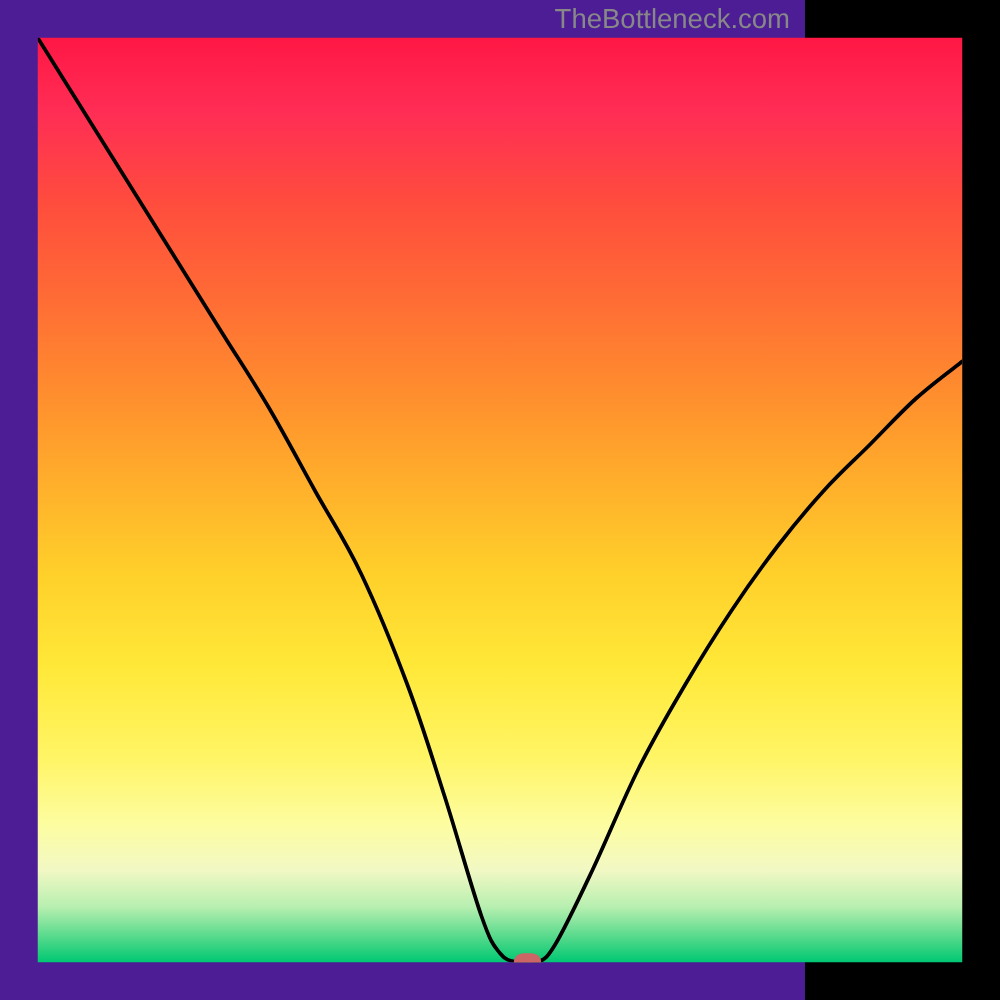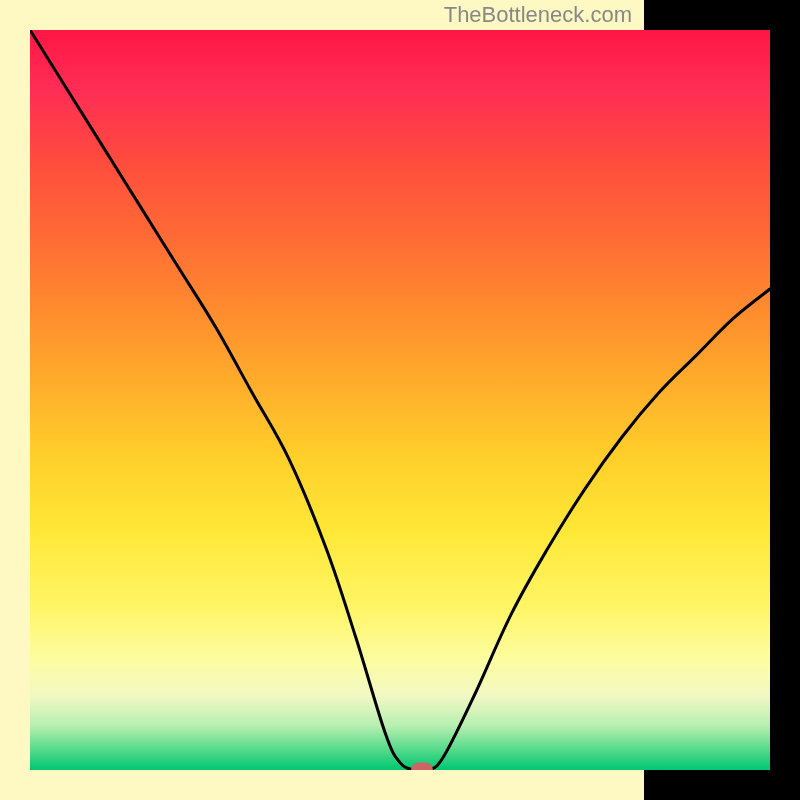--- a/index.html
+++ b/index.html
@@ -8,21 +8,21 @@
     background: #000;
     width: 800px;
     height: 800px;
     overflow: hidden;
     font-family: Arial, sans-serif;
   }
   .container {
     position: relative;
     width: 644px;
     height: 800px;
-    background: #fef9c3;
+    background: #4c1d95;
     text-decoration: underline;
   }
   .watermark {
     position: absolute;
     top: 2px;
     right: 12px;
     color: #888;
     font-size: 22px;
     font-weight: 500;
     z-index: 10;

